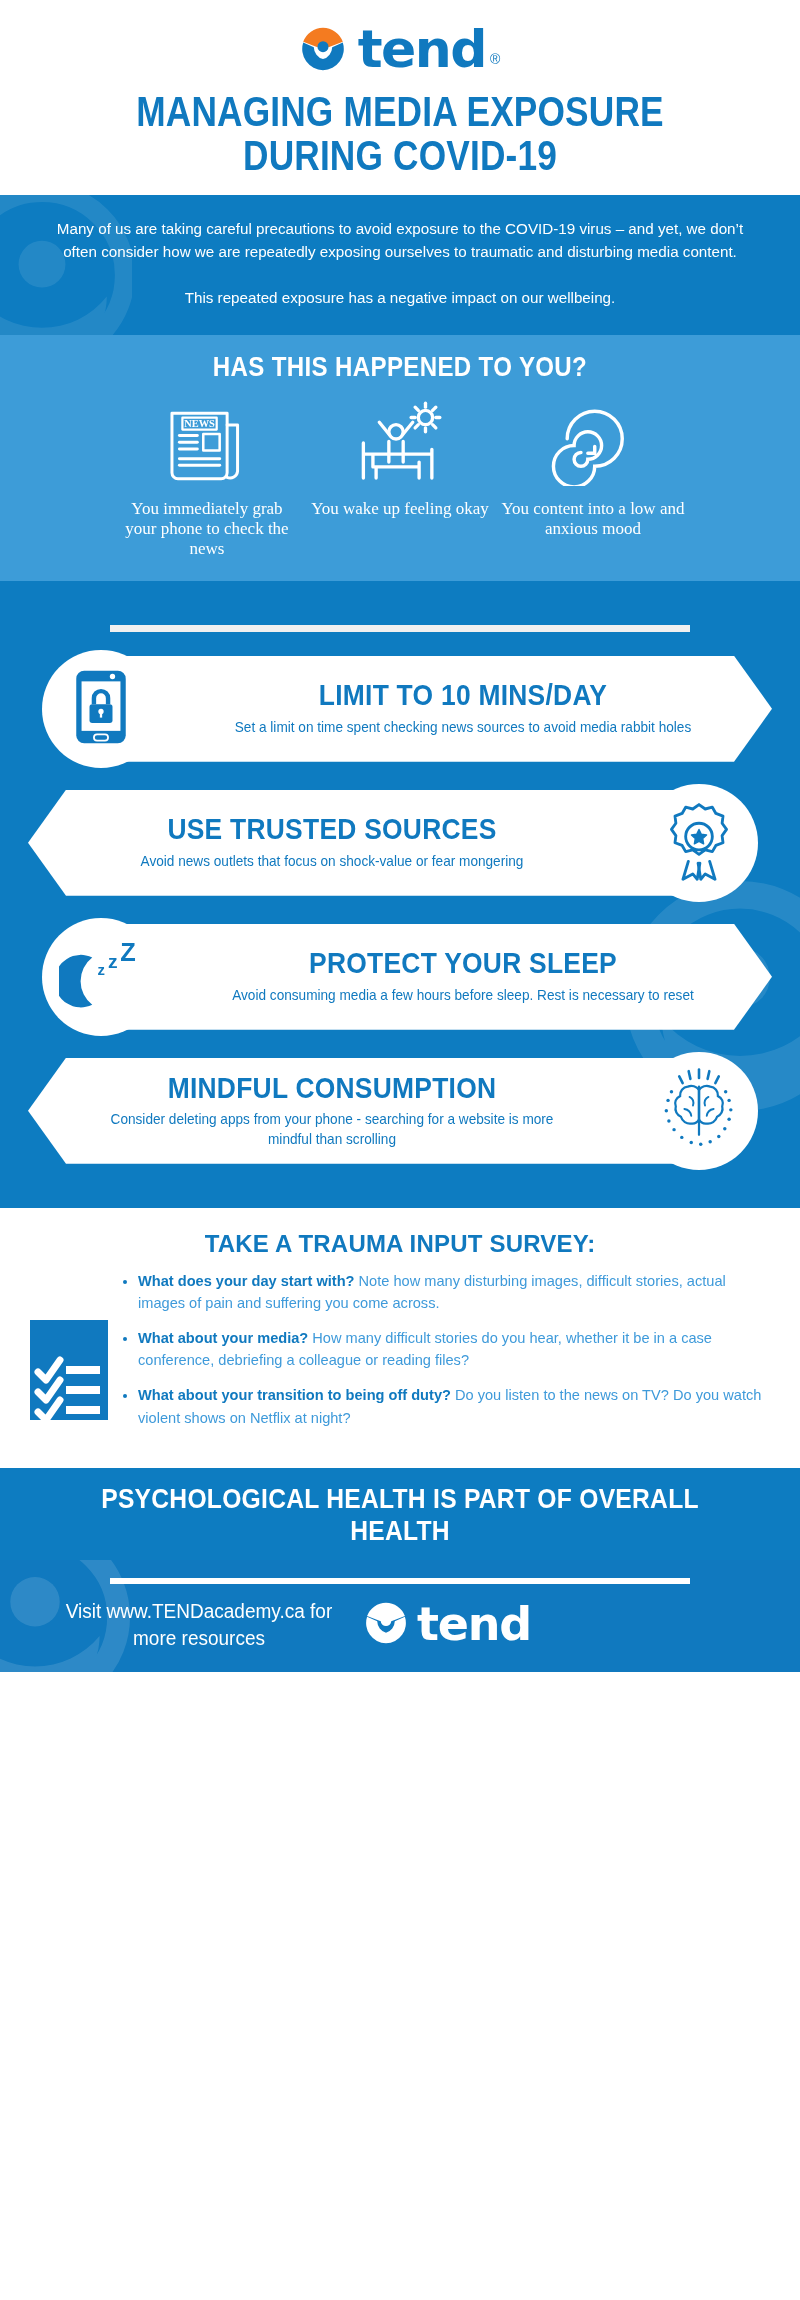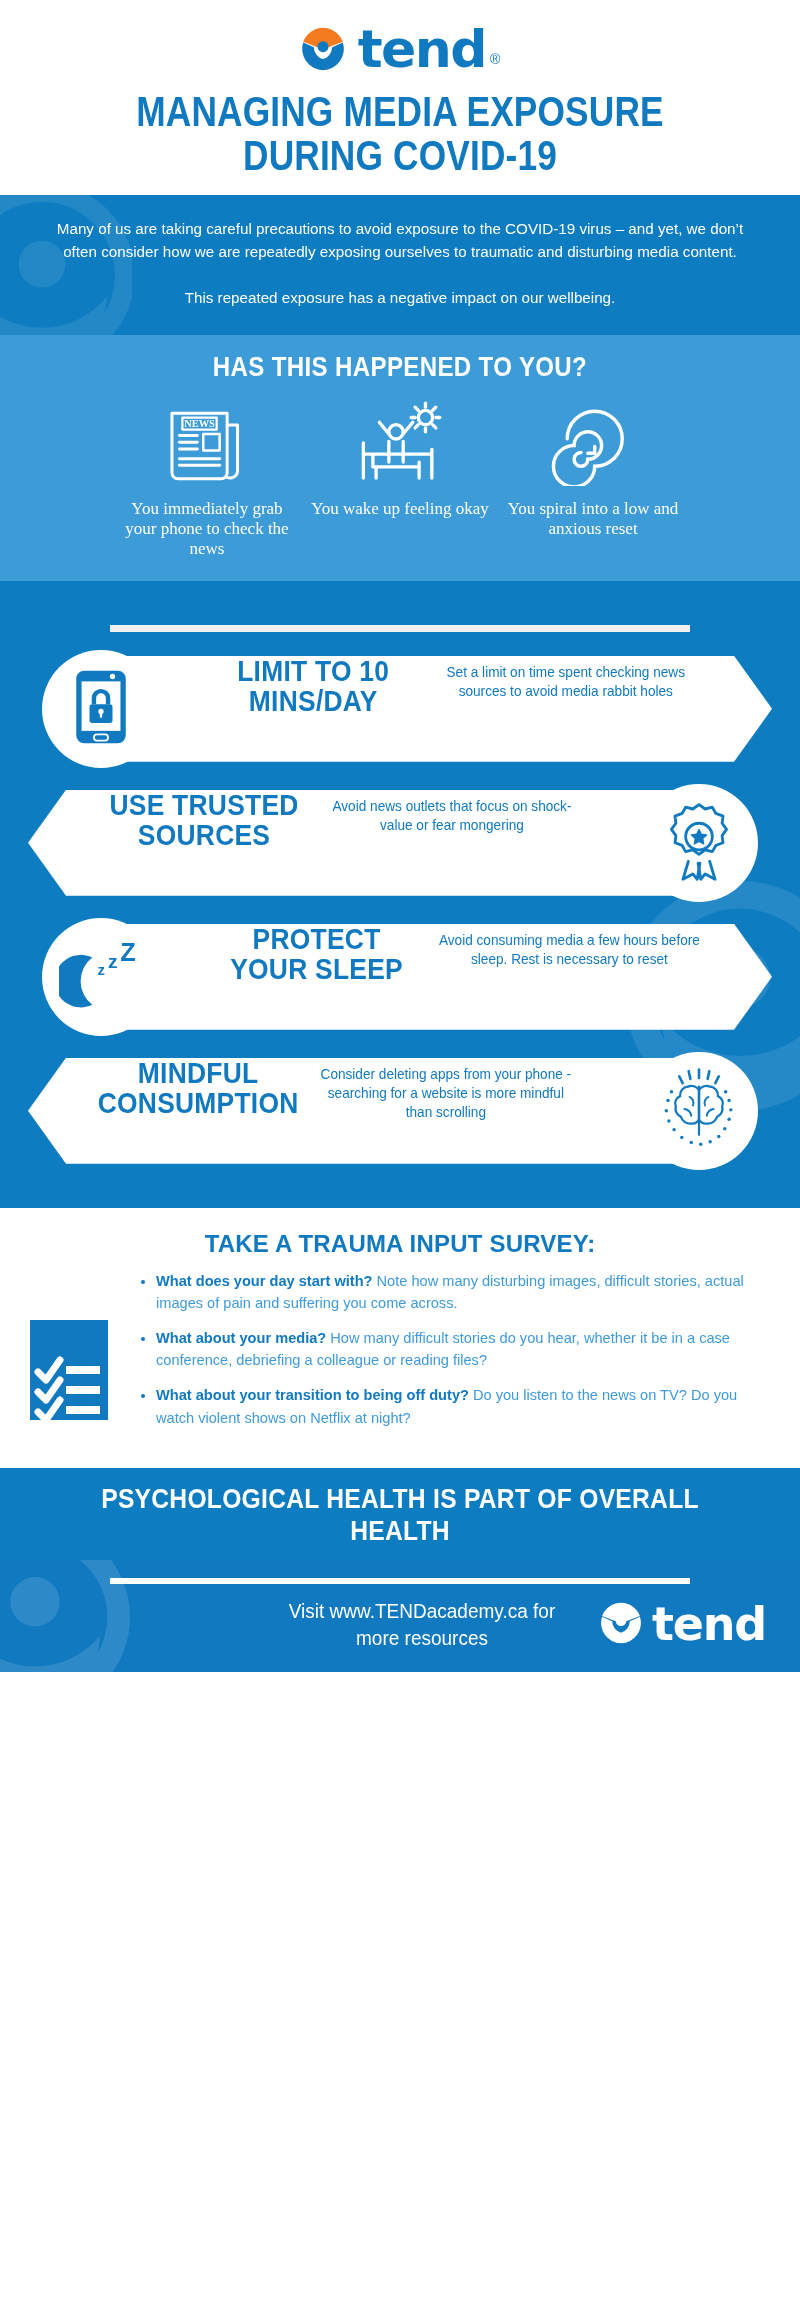--- a/index.html
+++ b/index.html
@@ -79,62 +79,62 @@
     position:absolute; top:10px; height:106px; background:#fff; z-index:2;
   }
   .tip.left .arrow {
     left:100px; right:28px;
     clip-path:polygon(0 0, calc(100% - 38px) 0, 100% 50%, calc(100% - 38px) 100%, 0 100%);
   }
   .tip.right .arrow {
     left:28px; right:100px;
     clip-path:polygon(38px 0, 100% 0, 100% 100%, 38px 100%, 0 50%);
   }
-  .arrow .inner { height:100%; display:flex; justify-content:center; }
+  .arrow .inner { height:100%; display:flex; flex-direction:column; justify-content:center; }
   .tip.left  .arrow .inner { padding:0 56px 0 110px; }
   .tip.right .arrow .inner { padding:0 120px 0 56px; }
   .tip h3 {
     color:#1079bf; font-weight:bold; text-align:center;
     font-family:"Liberation Sans Narrow","Liberation Sans",sans-serif;
     font-size:30px; transform:scaleX(0.88); letter-spacing:0.3px; line-height:1.02;
   }
   .tip p {
     color:#1079bf; text-align:center; font-size:14.2px; line-height:1.35; margin-top:7px;
     font-family:"Liberation Sans Narrow","Liberation Sans",sans-serif;
     transform:scaleX(0.96);
   }
 
   
   .survey { background:#fff; padding:22px 0 26px; position:relative; }
   .survey h2 {
     color:#1079bf; text-align:center; font-size:24px; font-weight:bold;
     letter-spacing:0.2px; margin-bottom:12px;
   }
-  .survey-body { display:flex; gap:30px; padding:0 34px 0 30px; align-items:flex-start; }
+  .survey-body { display:flex; gap:12px; padding:0 34px 0 30px; align-items:flex-start; }
   .checklist-icon { flex:none; width:78px; margin-top:50px; }
   .survey-list { flex:1; }
   .survey-list li {
     list-style:disc; margin-left:18px; margin-bottom:13px;
     color:#3e9ada; font-size:14.6px; line-height:1.52;
   }
   .survey-list li b { color:#1079bf; font-weight:bold; }
   .survey-list li::marker { color:#1079bf; }
 
   
   .closing { background:#0d7cc1; color:#fff; text-align:center; padding:15px 18px 13px; }
   .closing h2 {
     font-family:"Liberation Sans Narrow","Liberation Sans",sans-serif;
     font-size:28px; font-weight:bold; transform:scaleX(0.88); letter-spacing:0.3px;
   }
 
   
   .footer { background:#1079bf; position:relative; overflow:hidden; padding:12px 0 20px; }
   .footer .wm3 { position:absolute; left:-60px; bottom:-40px; width:190px; height:190px; opacity:0.12; }
   .footer-div { width:580px; height:6px; background:#fff; margin:6px auto 14px; }
-  .footer-row { display:flex; align-items:center; justify-content:flex-end; position:relative; z-index:2; padding:0 34px;gap:12px; }
+  .footer-row { display:flex; align-items:center; justify-content:flex-start; position:relative; z-index:2; padding:0 34px; }
   .footer-text {
     color:#fff; font-size:20px; line-height:1.35; text-align:center; max-width:330px;
     font-family:"Liberation Sans Narrow","Liberation Sans",sans-serif; transform:scaleX(0.95);
   }
   .footer-logo { display:flex; align-items:center; gap:9px; }
   .footer-logo .fw { color:#fff; font-size:46px; font-weight:bold; letter-spacing:-1.2px;
                      font-family:"DejaVu Sans", sans-serif; line-height:0.9; }
 </style>
 </head>
 <body>
@@ -212,21 +212,21 @@
       <div class="cap">You wake up feeling okay</div>
     </div>
 
     <div class="hcell">
       <div class="ic">
         <svg width="88" height="86" viewBox="0 0 100 100" fill="none" stroke="#ffffff" stroke-width="4" stroke-linecap="round">
           <path d="M20 45 A32 32 0 1 1 52 77 A24 24 0 1 1 28 53 A16 16 0 1 1 44 69 A8 8 0 1 1 36 61"></path>
           <path d="M44 62 L52 62 L52 54" stroke-width="4"></path>
         </svg>
       </div>
-      <div class="cap">You spiral into a low and anxious reset</div>
+      <div class="cap">You content into a low and anxious mood</div>
     </div>
 
   </div>
 </div>
 
 <div class="tips">
   <span class="wm2">
     <svg viewBox="0 0 100 100" width="230" height="230">
       <circle cx="50" cy="50" r="44" fill="none" stroke="#ffffff" stroke-width="12"></circle>
       <circle cx="50" cy="42" r="13" fill="#ffffff"></circle>

